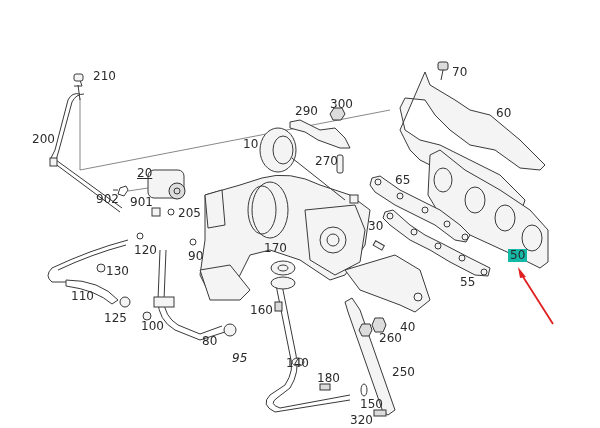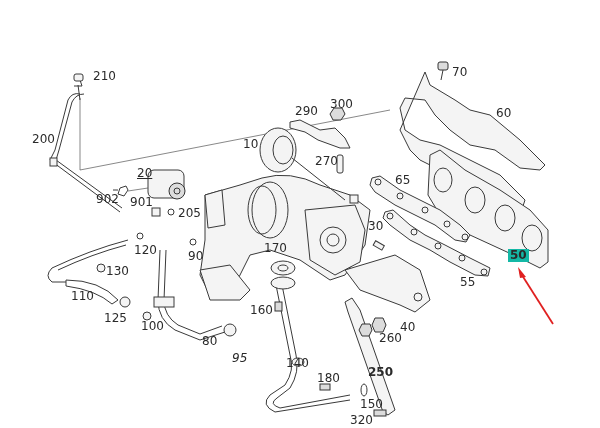--- a/index.html
+++ b/index.html
@@ -145,21 +145,21 @@
 <span class="part-label" style="left:243px;top:138px;">10</span>
 <span class="part-label" style="left:295px;top:105px;">290</span>
 <span class="part-label" style="left:330px;top:98px;">300</span>
 <span class="part-label" style="left:315px;top:155px;">270</span>
 <span class="part-label" style="left:264px;top:242px;">170</span>
 <span class="part-label" style="left:250px;top:304px;">160</span>
 <span class="part-label" style="left:286px;top:357px;">140</span>
 <span class="part-label" style="left:317px;top:372px;">180</span>
 <span class="part-label" style="left:360px;top:398px;">150</span>
 <span class="part-label" style="left:350px;top:414px;">320</span>
-<span class="part-label" style="left:368px;top:366px;font-weight:bold;">250</span>
+<span class="part-label" style="left:392px;top:366px;">250</span>
 <span class="part-label" style="left:379px;top:332px;">260</span>
 <span class="part-label" style="left:400px;top:321px;">40</span>
 <span class="part-label" style="left:368px;top:220px;">30</span>
 <span class="part-label" style="left:395px;top:174px;">65</span>
 <span class="part-label" style="left:460px;top:276px;">55</span>
 <span class="part-label" style="left:452px;top:66px;">70</span>
 <span class="part-label" style="left:496px;top:107px;">60</span>
-<span class="part-label highlight" style="left:508px;top:249px;background:#14b8a6;font-weight:bold;">50</span>
+<span class="part-label highlight" style="left:508px;top:249px;background:#14b8a6;">50</span>
 
 </body></html>

